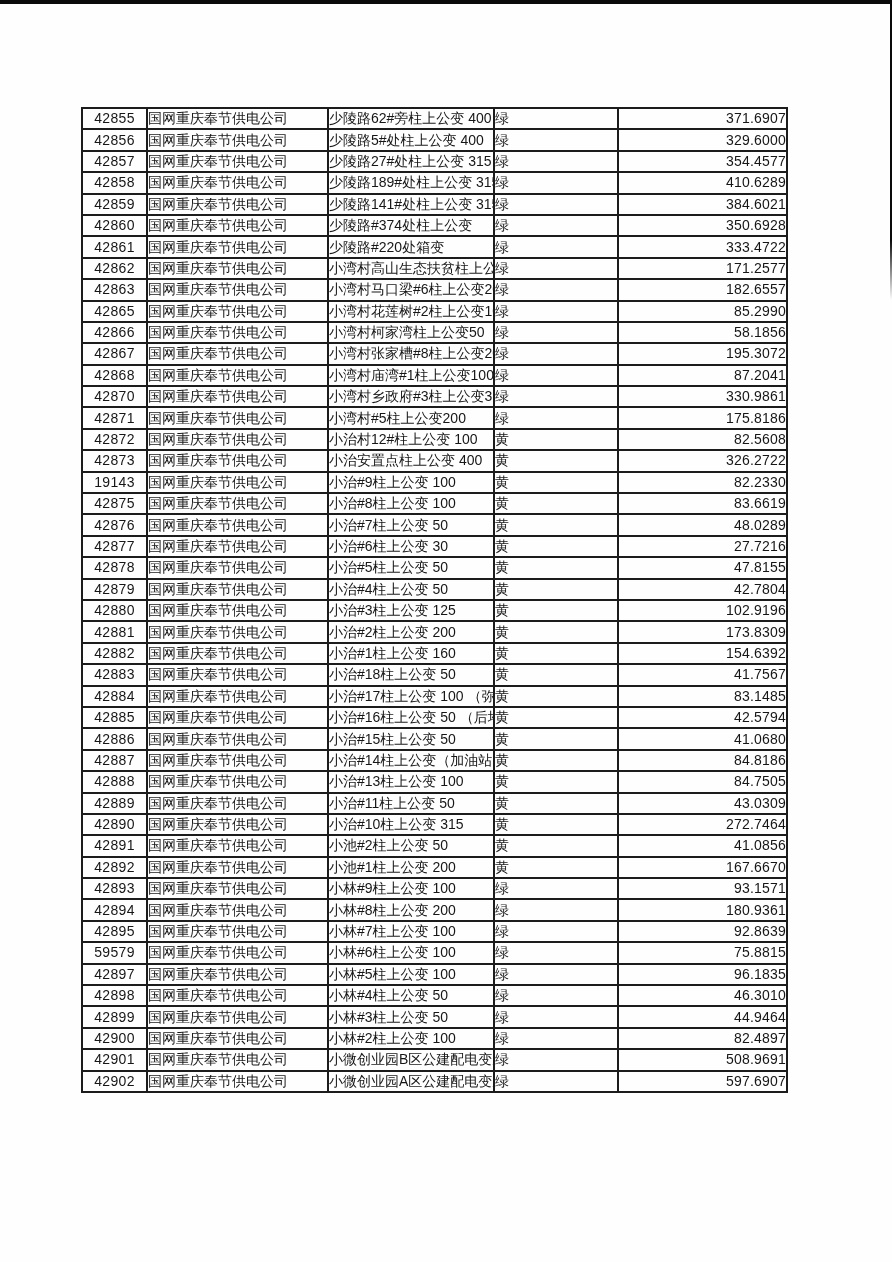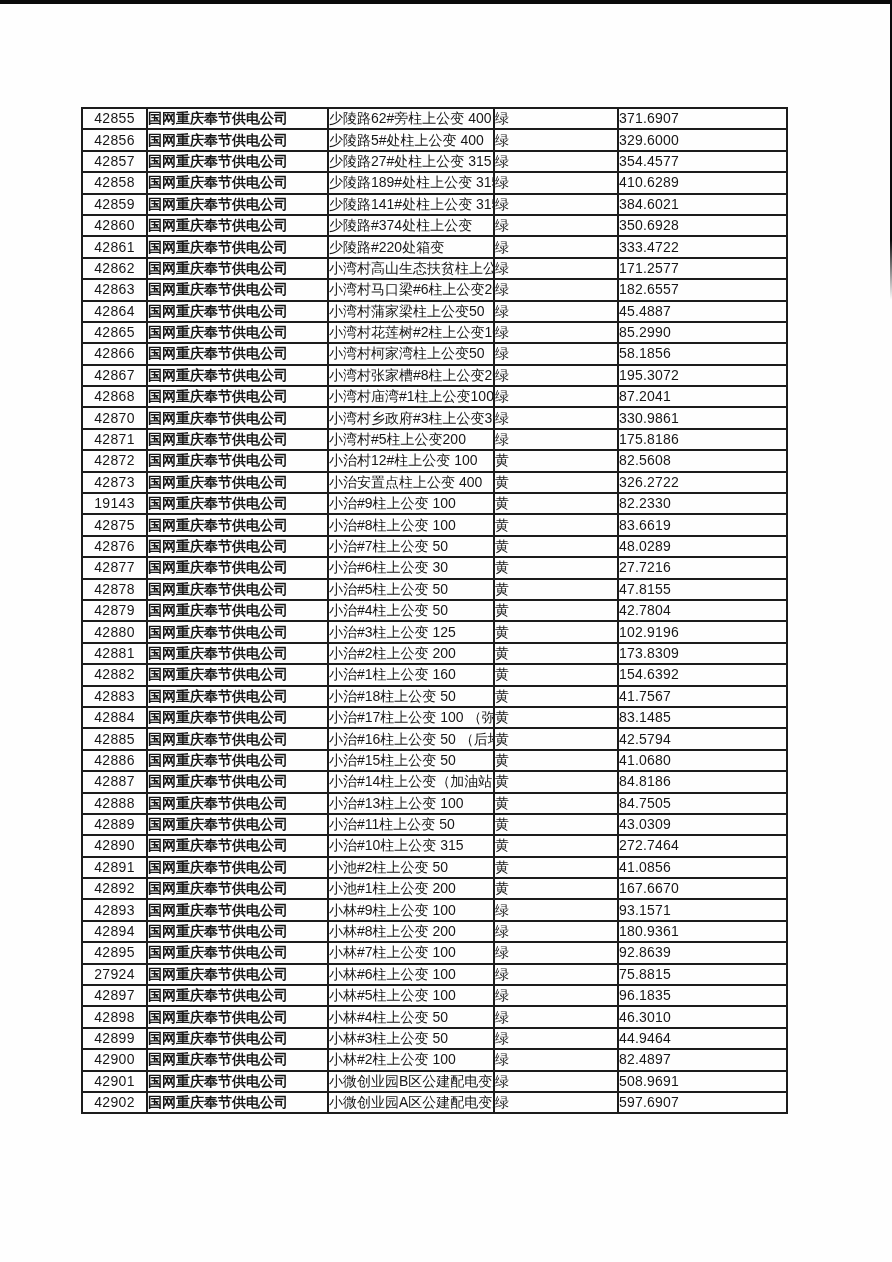--- a/index.html
+++ b/index.html
@@ -41,24 +41,24 @@
     border: 2px solid #1c1c1c;
     height: 19.4px;
     padding: 0;
     font-size: 14px;
     line-height: 19px;
     vertical-align: middle;
     overflow: hidden;
     white-space: nowrap;
   }
   td.cell-id    { text-align: center; letter-spacing: 0.3px; }
-  td.cell-company { padding-left: 4px; font-weight: bold; }
+  td.cell-company { padding-left: 4px; }
   td.cell-name  { padding-left: 4px; }
   td.cell-status{ padding-left: 4px; }
-  td.cell-value { text-align: left; letter-spacing: 0.2px; }
+  td.cell-value { text-align: right; letter-spacing: 0.2px; }
   col.c-id      { width: 65px; }
   col.c-company { width: 181px; }
   col.c-name    { width: 166px; }
   col.c-status  { width: 124px; }
   col.c-value   { width: 169px; }
 </style>
 </head>
 <body>
 
 <div class="scan-top-strip"></div>
@@ -131,27 +131,20 @@
     <td class="cell-value">171.2577</td>
   </tr>
         <tr>
     <td class="cell-id">42863</td>
     <td class="cell-company">国网重庆奉节供电公司</td>
     <td class="cell-name">小湾村马口梁#6柱上公变200</td>
     <td class="cell-status">绿</td>
     <td class="cell-value">182.6557</td>
   </tr>
         <tr>
-    <td class="cell-id">42864</td>
-    <td class="cell-company">国网重庆奉节供电公司</td>
-    <td class="cell-name">小湾村蒲家梁柱上公变50</td>
-    <td class="cell-status">绿</td>
-    <td class="cell-value">45.4887</td>
-  </tr>
-        <tr>
     <td class="cell-id">42865</td>
     <td class="cell-company">国网重庆奉节供电公司</td>
     <td class="cell-name">小湾村花莲树#2柱上公变100</td>
     <td class="cell-status">绿</td>
     <td class="cell-value">85.2990</td>
   </tr>
         <tr>
     <td class="cell-id">42866</td>
     <td class="cell-company">国网重庆奉节供电公司</td>
     <td class="cell-name">小湾村柯家湾柱上公变50</td>
@@ -348,21 +341,21 @@
     <td class="cell-value">180.9361</td>
   </tr>
         <tr>
     <td class="cell-id">42895</td>
     <td class="cell-company">国网重庆奉节供电公司</td>
     <td class="cell-name">小林#7柱上公变 100</td>
     <td class="cell-status">绿</td>
     <td class="cell-value">92.8639</td>
   </tr>
         <tr>
-    <td class="cell-id">27924</td>
+    <td class="cell-id">59579</td>
     <td class="cell-company">国网重庆奉节供电公司</td>
     <td class="cell-name">小林#6柱上公变 100</td>
     <td class="cell-status">绿</td>
     <td class="cell-value">75.8815</td>
   </tr>
         <tr>
     <td class="cell-id">42897</td>
     <td class="cell-company">国网重庆奉节供电公司</td>
     <td class="cell-name">小林#5柱上公变 100</td>
     <td class="cell-status">绿</td>

